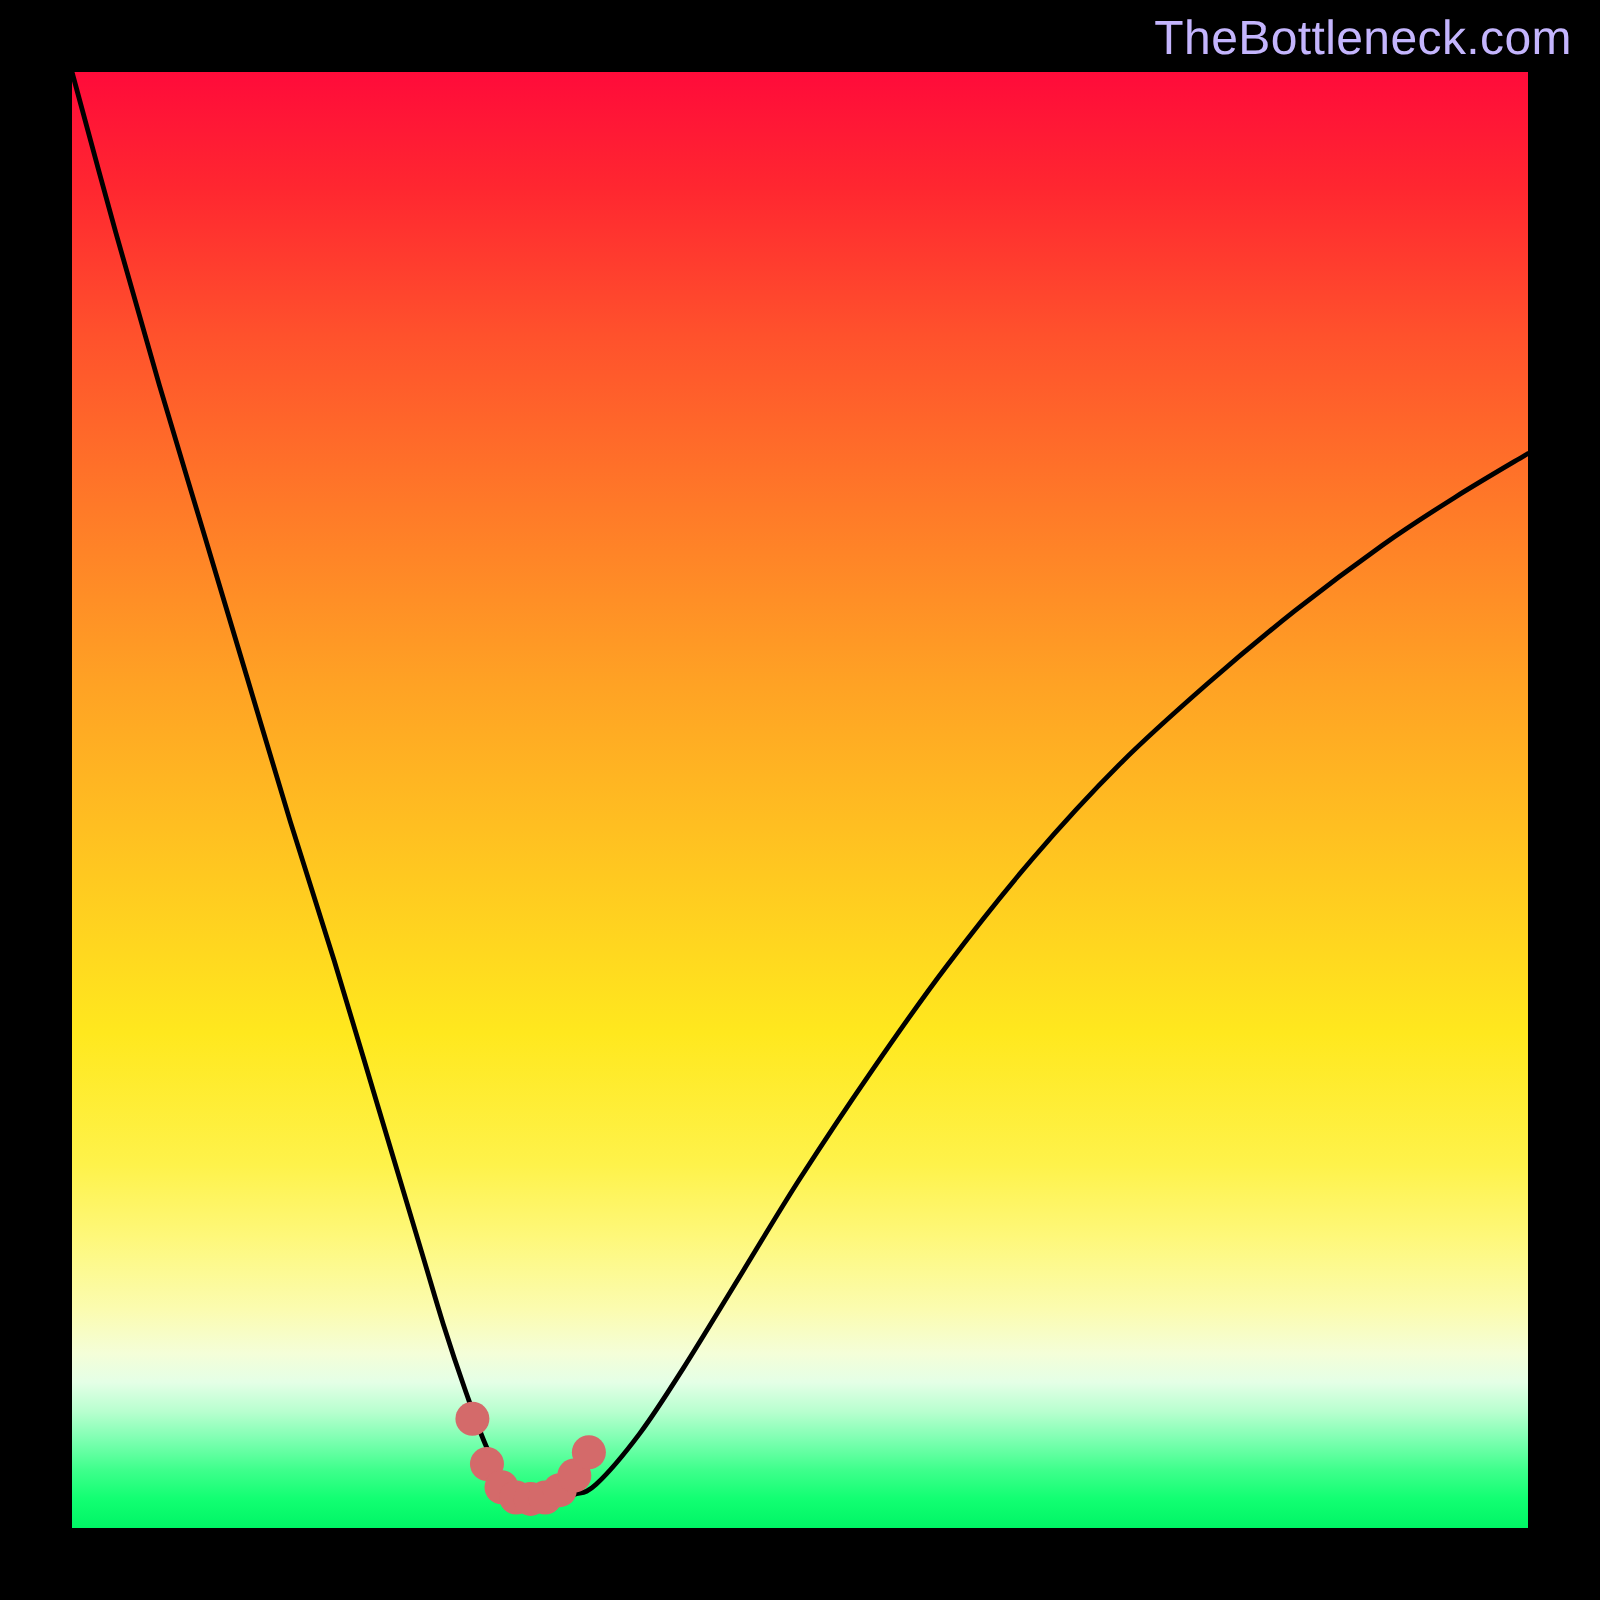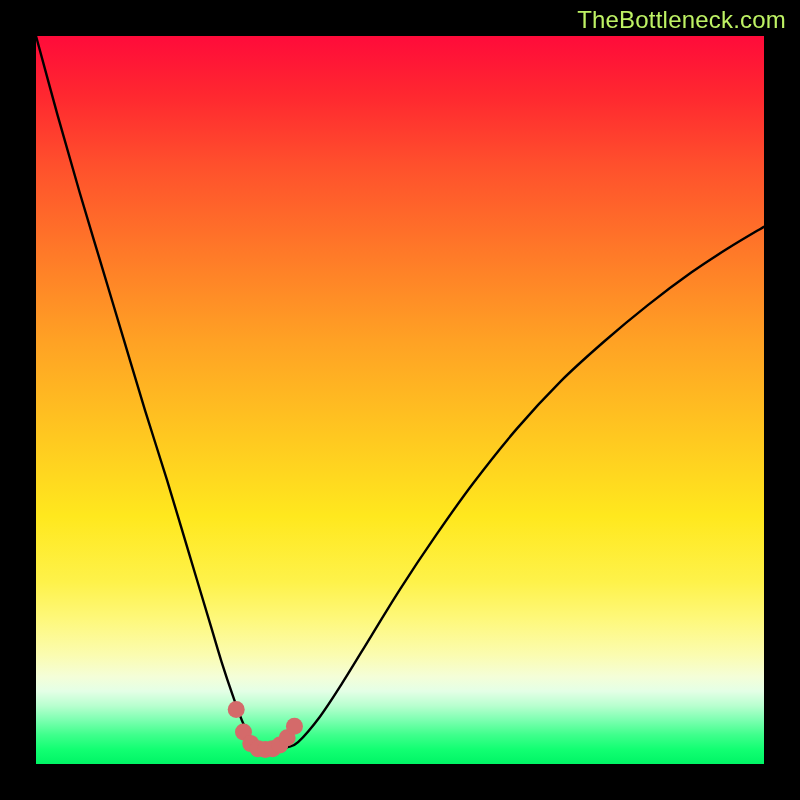--- a/index.html
+++ b/index.html
@@ -34,21 +34,21 @@
       #7bffb0 94%,
       #3fff8c 96%,
       #12ff72 98%,
       #00f565 100%
     );
   }
   .watermark {
     position: absolute;
     top: 6px;
     right: 14px;
-    color: #bef264;
+    color: #c4b5fd;
     font-size: 24px;
     font-weight: 500;
     letter-spacing: 0.2px;
     user-select: none;
   }
   svg.curve {
     position: absolute;
     left: 0;
     top: 0;
     width: 728px;

